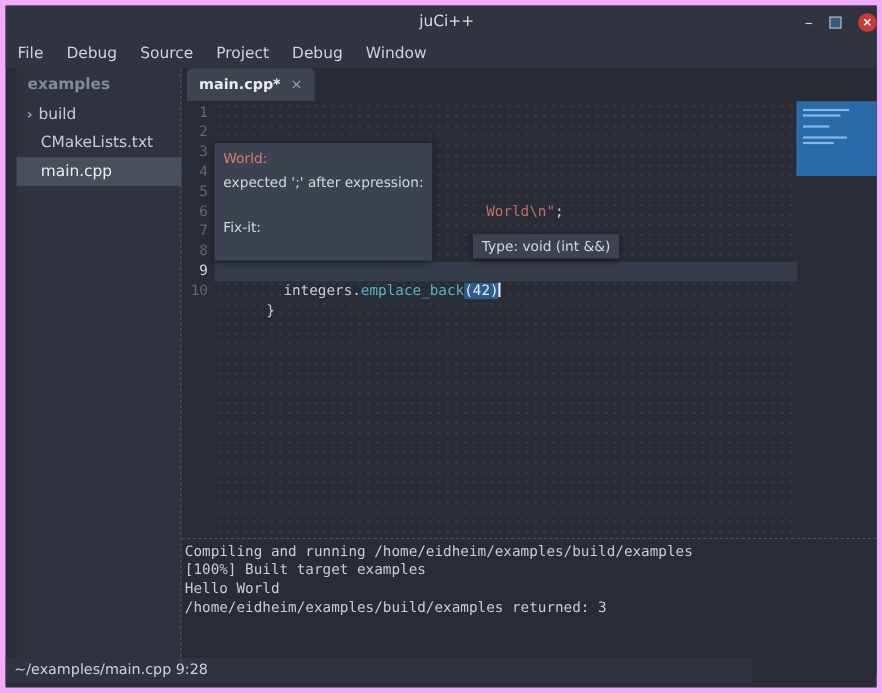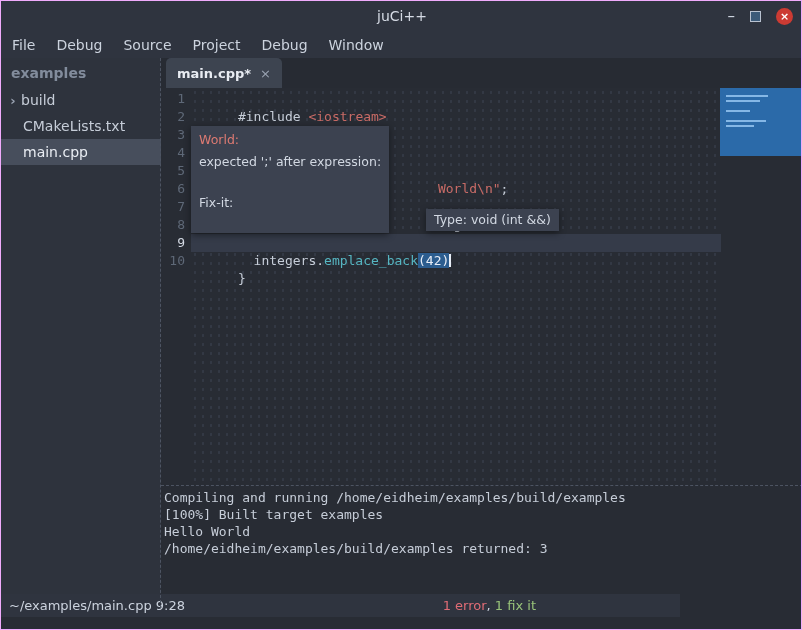--- a/index.html
+++ b/index.html
@@ -1,36 +1,36 @@
 <!DOCTYPE html>
 <html><head>
 <meta charset="utf-8">
 <title>juCi++</title>
 <style>
   html,body { margin:0; padding:0; background:#14161b; }
   .window {
     position:relative; width:802px; height:630px; overflow:hidden;
     background:#282c34; font-family:"DejaVu Sans","Liberation Sans",sans-serif;
-    border:1px solid #f0abfc; box-sizing:border-box;
+    border:5px solid #f0abfc; box-sizing:border-box;
   }
   
   .titlebar { position:absolute; top:0; left:0; width:802px; height:30px; background:#2f343f; }
   .title { position:absolute; left:0; width:100%; text-align:center; line-height:30px; color:#d6dbe5; font-size:14px; }
   .controls { position:absolute; right:10px; top:0; height:30px; display:flex; align-items:center; gap:15px; }
   .ctl-min { color:#ccd3de; font-size:15px; cursor:default; }
   .ctl-max { width:9px; height:9px; border:1px solid #b9c2d0; background:#3c5a78; }
   .ctl-close { width:17px; height:17px; border-radius:50%; background:#cc3b33; color:#ffffff;
                font-size:11px; line-height:17px; text-align:center; font-weight:bold; }
   
   .menubar { position:absolute; top:30px; left:0; width:802px; height:27px; background:#2f343f;
              display:flex; align-items:center; gap:21px; padding-left:11px; box-sizing:border-box;
              color:#ccd3de; font-size:14px; }
   .menu-item { cursor:default; }
   
-  .sidebar { position:absolute; top:57px; left:0; width:160px; height:550px; background:#2e333d; }
+  .sidebar { position:absolute; top:57px; left:10px; width:160px; height:550px; background:#2e333d; }
   .sb-header { padding:7px 10px 6px; color:#828c9c; font-size:14px; font-weight:bold; }
   .tree-item { height:26px; display:flex; align-items:center; color:#c6cdd8; font-size:14px; }
   .tree-item.selected { background:#474e5c; color:#e9edf3; }
   .chevron { width:16px; margin-left:4px; text-align:center; color:#9aa3b2; font-weight:bold; font-size:13px; }
   .tree-label.indent { padding-left:22px; }
   
   .tabbar { position:absolute; top:57px; left:160px; width:642px; height:30px; background:#272b33; }
   .tab { position:absolute; left:5px; top:0; height:30px; background:#3d4450; border-radius:5px 5px 0 0;
          display:flex; align-items:center; gap:9px; padding:0 11px; }
   .tab-label { color:#e8ecf2; font-size:13px; font-weight:bold; }
@@ -124,23 +124,20 @@
     <div class="gutter-ln" style="top:20px">2</div>
     <div class="gutter-ln" style="top:38px">3</div>
     <div class="gutter-ln" style="top:56px">4</div>
     <div class="gutter-ln" style="top:74px">5</div>
     <div class="gutter-ln" style="top:92px">6</div>
     <div class="gutter-ln" style="top:110px">7</div>
     <div class="gutter-ln" style="top:128px">8</div>
     <div class="gutter-ln cur" style="top:146px">9</div>
     <div class="gutter-ln" style="top:164px">10</div>
 
-    <div class="crow" style="top:2px">
-      <span class="c-fg">#include </span><span class="c-red">&lt;iostream&gt;</span>
-    </div>
     <div class="crow" style="top:20px">
       <span class="c-fg">#include </span><span class="c-red">&lt;vector&gt;</span>
     </div>
     <div class="crow frag" style="top:74px">
       <span class="c-red">World\n"</span><span class="c-fg">;</span>
     </div>
     <div class="crow frag" style="top:110px">
       <span class="c-fg">tegers;</span>
     </div>
     <div class="crow" style="top:146px">
@@ -172,16 +169,15 @@
     <div class="out-line">[100%] Built target examples</div>
     <div class="out-line">Hello World</div>
     <div class="out-line">/home/eidheim/examples/build/examples returned: 3</div>
   </div>
 
   <div class="vsep"></div>
   <div class="hsep"></div>
 
   <div class="statusbar">
     <span class="sb-left">~/examples/main.cpp 9:28</span>
-    <span class="sb-right"><span class="err">1 error</span><span class="sep">, </span><span class="fix">1 fix it</span></span>
   </div>
 
 </div>
 
 </body></html>

